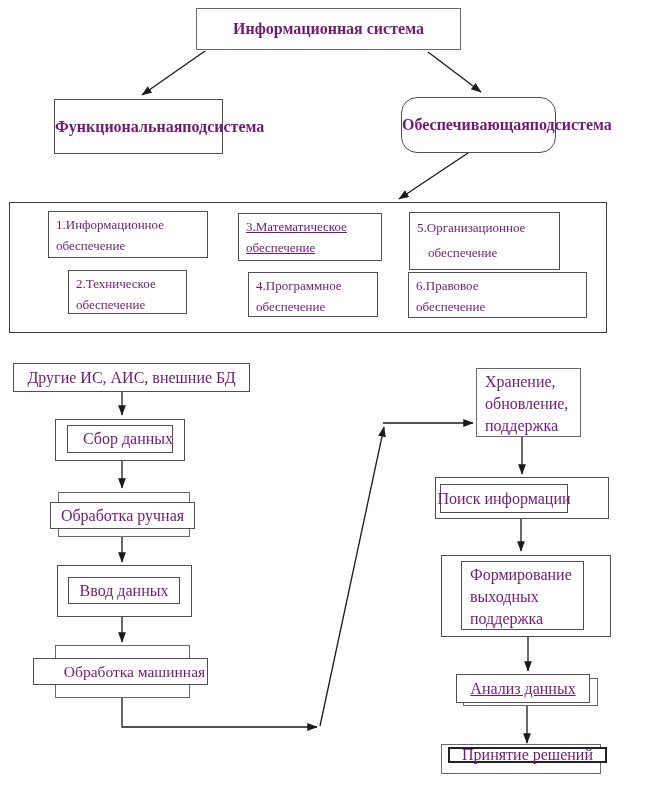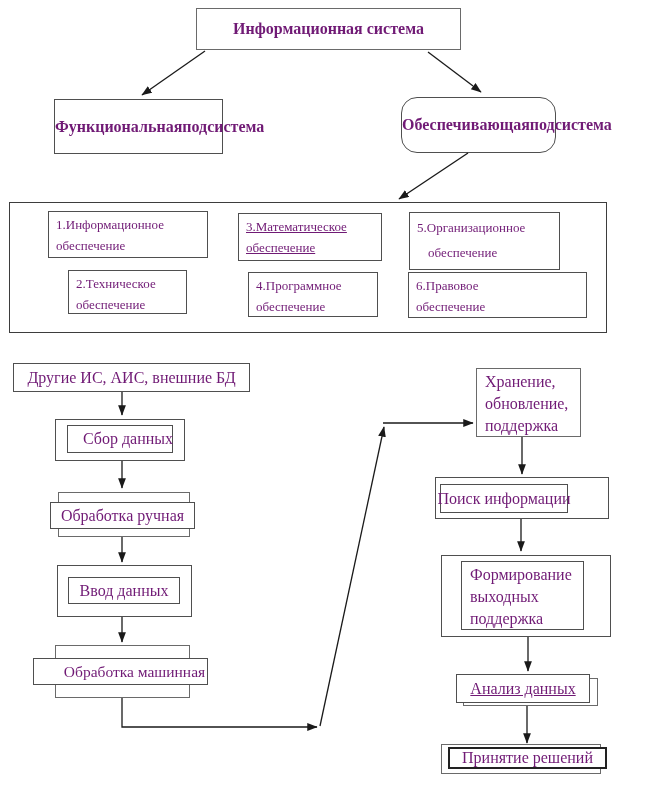--- a/index.html
+++ b/index.html
@@ -124,21 +124,21 @@
     <span>выходных</span>
     <span>поддержка</span>
   </div>
 
   <div class="backing" style="left:463px; top:678px; width:135px; height:28px;"></div>
   <div class="box ctr" style="left:456px; top:674px; width:134px; height:29px;text-decoration:underline;">
     <span>Анализ данных</span>
   </div>
 
   <div class="backing" style="left:441px; top:744px; width:160px; height:30px;"></div>
-  <div class="box ctr thick" style="left:448px; top:747px; width:159px; height:22px;">
+  <div class="box ctr thick" style="left:448px; top:747px; width:159px; height:16px;">
     <span>Принятие решений</span>
   </div>
 
   <svg class="overlay" width="663" height="789" viewBox="0 0 663 789">
     <defs>
       <marker id="ah" markerWidth="9" markerHeight="8" refX="7.5" refY="3" orient="auto">
         <path d="M0,0 L8,3 L0,6 z" fill="#1a1a1a"></path>
       </marker>
     </defs>
     <g stroke="#1a1a1a" stroke-width="1.3" fill="none">

